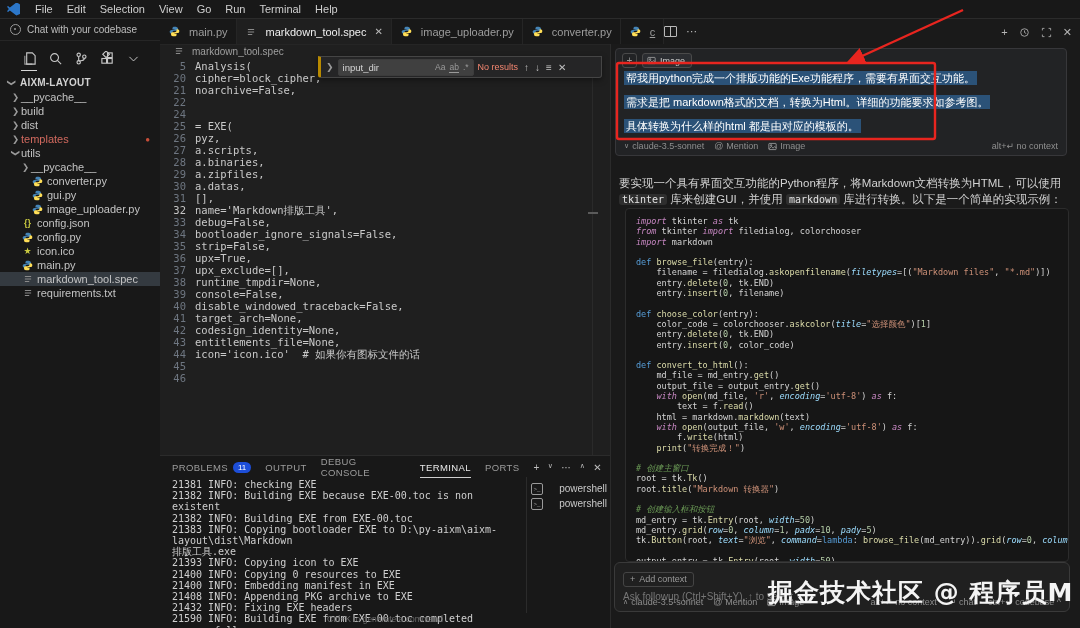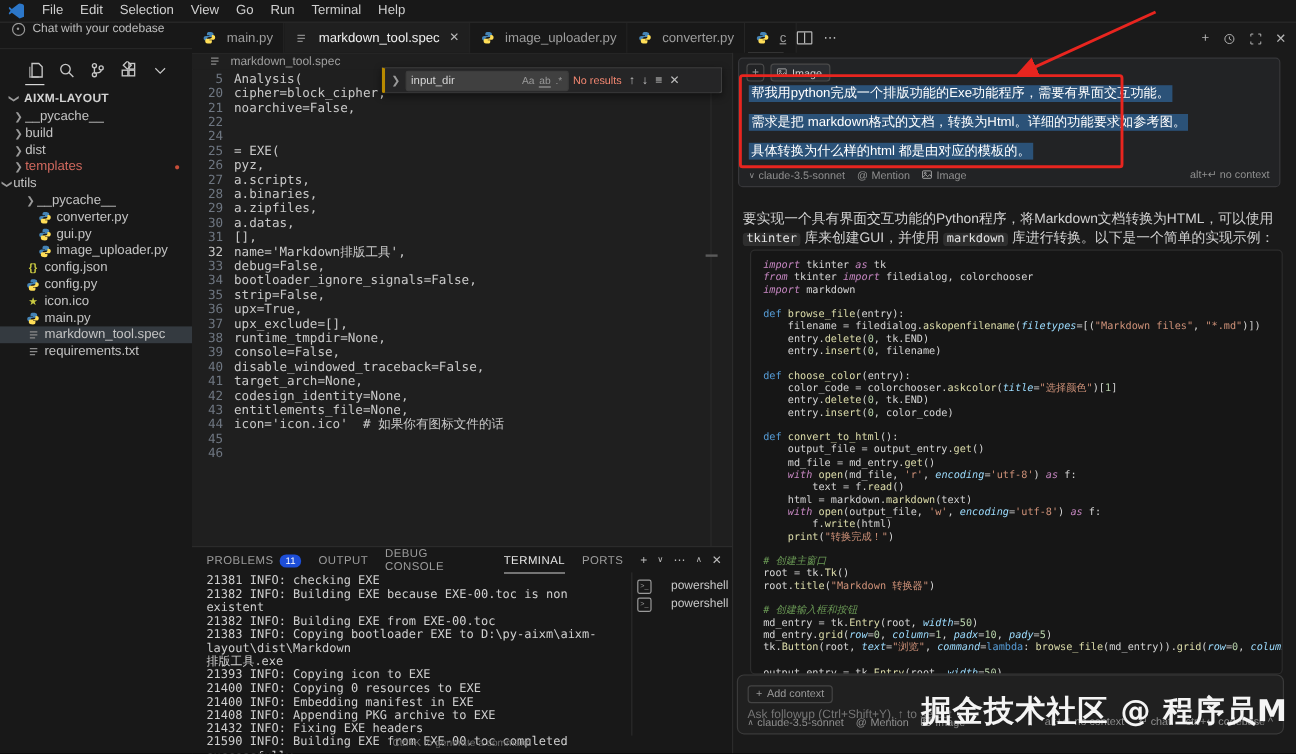--- a/index.html
+++ b/index.html
@@ -20,21 +20,21 @@
   .layico::before{content:"";position:absolute;background:#c4c4c4;}
   .layico.l::before{left:0;top:0;bottom:0;width:4px;}
   .layico.b::before{left:0;right:0;bottom:0;height:4px;}
   .layico.r::before{right:0;top:0;bottom:0;width:5px;}
   .gear{font-size:11px;color:#c4c4c4;margin:0 7px;}
   .wbtn{width:26px;text-align:center;font-size:11px;color:#c8c8c8;}
   .wbox{width:9px;height:8px;border:1px solid #c8c8c8;display:inline-block;}
 
   
   #sidebar{left:0;top:19px;width:160px;height:609px;background:#181818;border-right:1px solid #2b2b2b;}
-  #chathint{height:21px;display:flex;gap:6px;padding-left:10px;font-size:10px;color:#bdbdbd;border-bottom:1px solid #262626;}
+  #chathint{height:21px;display:flex;align-items:center;gap:6px;padding-left:10px;font-size:10px;color:#bdbdbd;border-bottom:1px solid #262626;}
   #chathint .dotico{width:9px;height:9px;border:1px solid #9a9a9a;border-radius:50%;position:relative;}
   #chathint .dotico::after{content:"";position:absolute;left:2.5px;top:2.5px;width:2px;height:2px;background:#9a9a9a;border-radius:50%;}
   #sbicons{height:34px;display:flex;align-items:center;justify-content:space-between;padding:0 18px 0 20px;}
   #sbicons .si{position:relative;width:18px;height:18px;display:flex;align-items:center;justify-content:center;color:#c7c7c7;}
   #sbicons .si.active::after{content:"";position:absolute;left:1px;right:1px;bottom:-4px;height:1.5px;background:#d7d7d7;}
   #sbicons svg{stroke:#c7c7c7;fill:none;stroke-width:1.2;}
   .treeroot{height:15px;display:flex;align-items:center;font-size:10px;font-weight:bold;color:#d2d2d2;padding-left:6px;gap:3px;letter-spacing:.2px;}
   #file-tree{font-size:11px;color:#c3c3c3;}
   .trow{height:14px;display:flex;align-items:center;cursor:pointer;white-space:nowrap;}
   .trow.sel{background:#343a40;}
@@ -217,21 +217,21 @@
         </div>
         <div class="trow" style="padding-left: 10px;">
           <span class="chev ">❯</span>
           <span>dist</span>
         </div>
         <div class="trow" style="padding-left: 10px;">
           <span class="chev ">❯</span>
           <span style="color:#d1695e">templates</span>
           <span class="gitdot">●</span>
         </div>
-        <div class="trow" style="">
+        <div class="trow" style="padding-left: 10px;">
           <span class="chev down">❯</span>
           <span>utils</span>
         </div>
         <div class="trow" style="padding-left: 20px;">
           <span class="chev ">❯</span>
           <span>__pycache__</span>
         </div>
         <div class="trow" style="padding-left: 20px;">
           <span class="chev"></span>
           <span class="ticon">
@@ -531,22 +531,22 @@
         <div class="kline">    filename = filedialog.<span class="fn">askopenfilename</span>(<span class="pr">filetypes</span>=[(<span class="st">"Markdown files"</span>, <span class="st">"*.md"</span>)])</div>
         <div class="kline">    entry.<span class="fn">delete</span>(<span class="nu">0</span>, tk.END)</div>
         <div class="kline">    entry.<span class="fn">insert</span>(<span class="nu">0</span>, filename)</div>
         <div class="kline">&nbsp;</div>
         <div class="kline"><span class="kwb">def</span> <span class="fn">choose_color</span>(entry):</div>
         <div class="kline">    color_code = colorchooser.<span class="fn">askcolor</span>(<span class="pr">title</span>=<span class="st">"选择颜色"</span>)[<span class="nu">1</span>]</div>
         <div class="kline">    entry.<span class="fn">delete</span>(<span class="nu">0</span>, tk.END)</div>
         <div class="kline">    entry.<span class="fn">insert</span>(<span class="nu">0</span>, color_code)</div>
         <div class="kline">&nbsp;</div>
         <div class="kline"><span class="kwb">def</span> <span class="fn">convert_to_html</span>():</div>
+        <div class="kline">    md_file = md_entry.<span class="fn">get</span>()</div>
         <div class="kline">    output_file = output_entry.<span class="fn">get</span>()</div>
-        <div class="kline">    md_file = md_entry.<span class="fn">get</span>()</div>
         <div class="kline">    <span class="kwp">with</span> <span class="fn">open</span>(md_file, <span class="st">'r'</span>, <span class="pr">encoding</span>=<span class="st">'utf-8'</span>) <span class="kwp">as</span> f:</div>
         <div class="kline">        text = f.<span class="fn">read</span>()</div>
         <div class="kline">    html = markdown.<span class="fn">markdown</span>(text)</div>
         <div class="kline">    <span class="kwp">with</span> <span class="fn">open</span>(output_file, <span class="st">'w'</span>, <span class="pr">encoding</span>=<span class="st">'utf-8'</span>) <span class="kwp">as</span> f:</div>
         <div class="kline">        f.<span class="fn">write</span>(html)</div>
         <div class="kline">    <span class="fn">print</span>(<span class="st">"转换完成！"</span>)</div>
         <div class="kline">&nbsp;</div>
         <div class="kline"><span class="cm"># 创建主窗口</span></div>
         <div class="kline">root = tk.<span class="fn">Tk</span>()</div>
         <div class="kline">root.<span class="fn">title</span>(<span class="st">"Markdown 转换器"</span>)</div>

